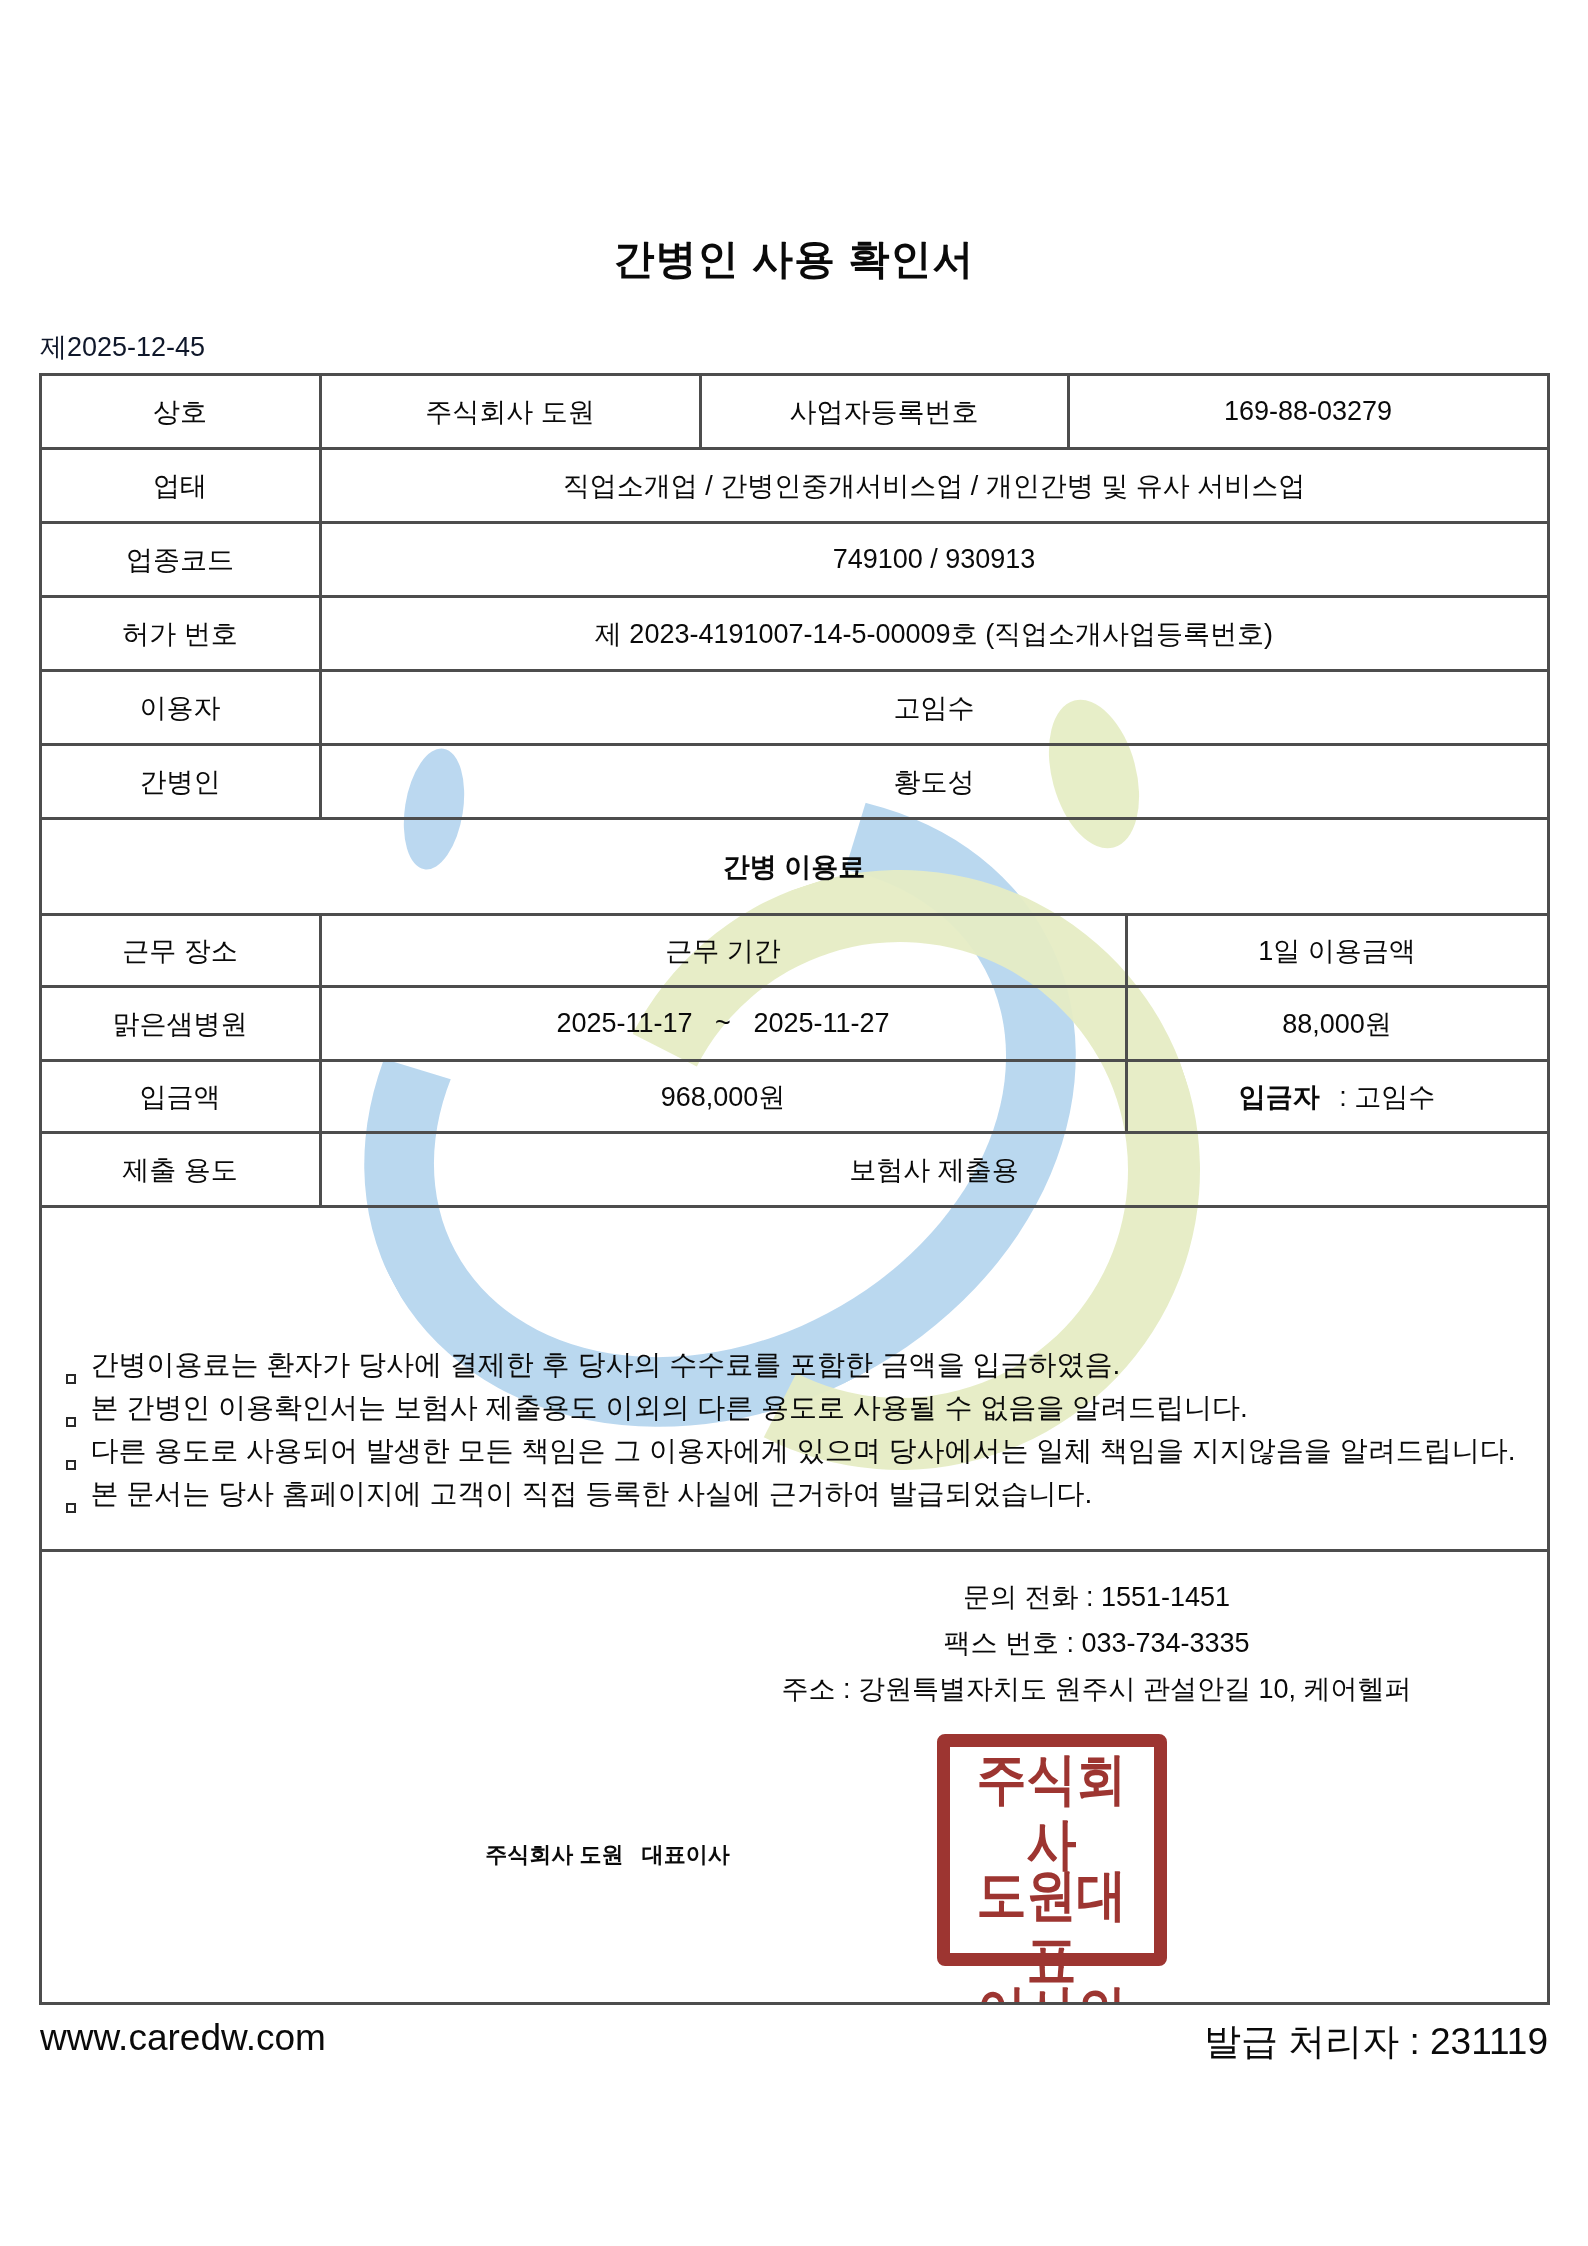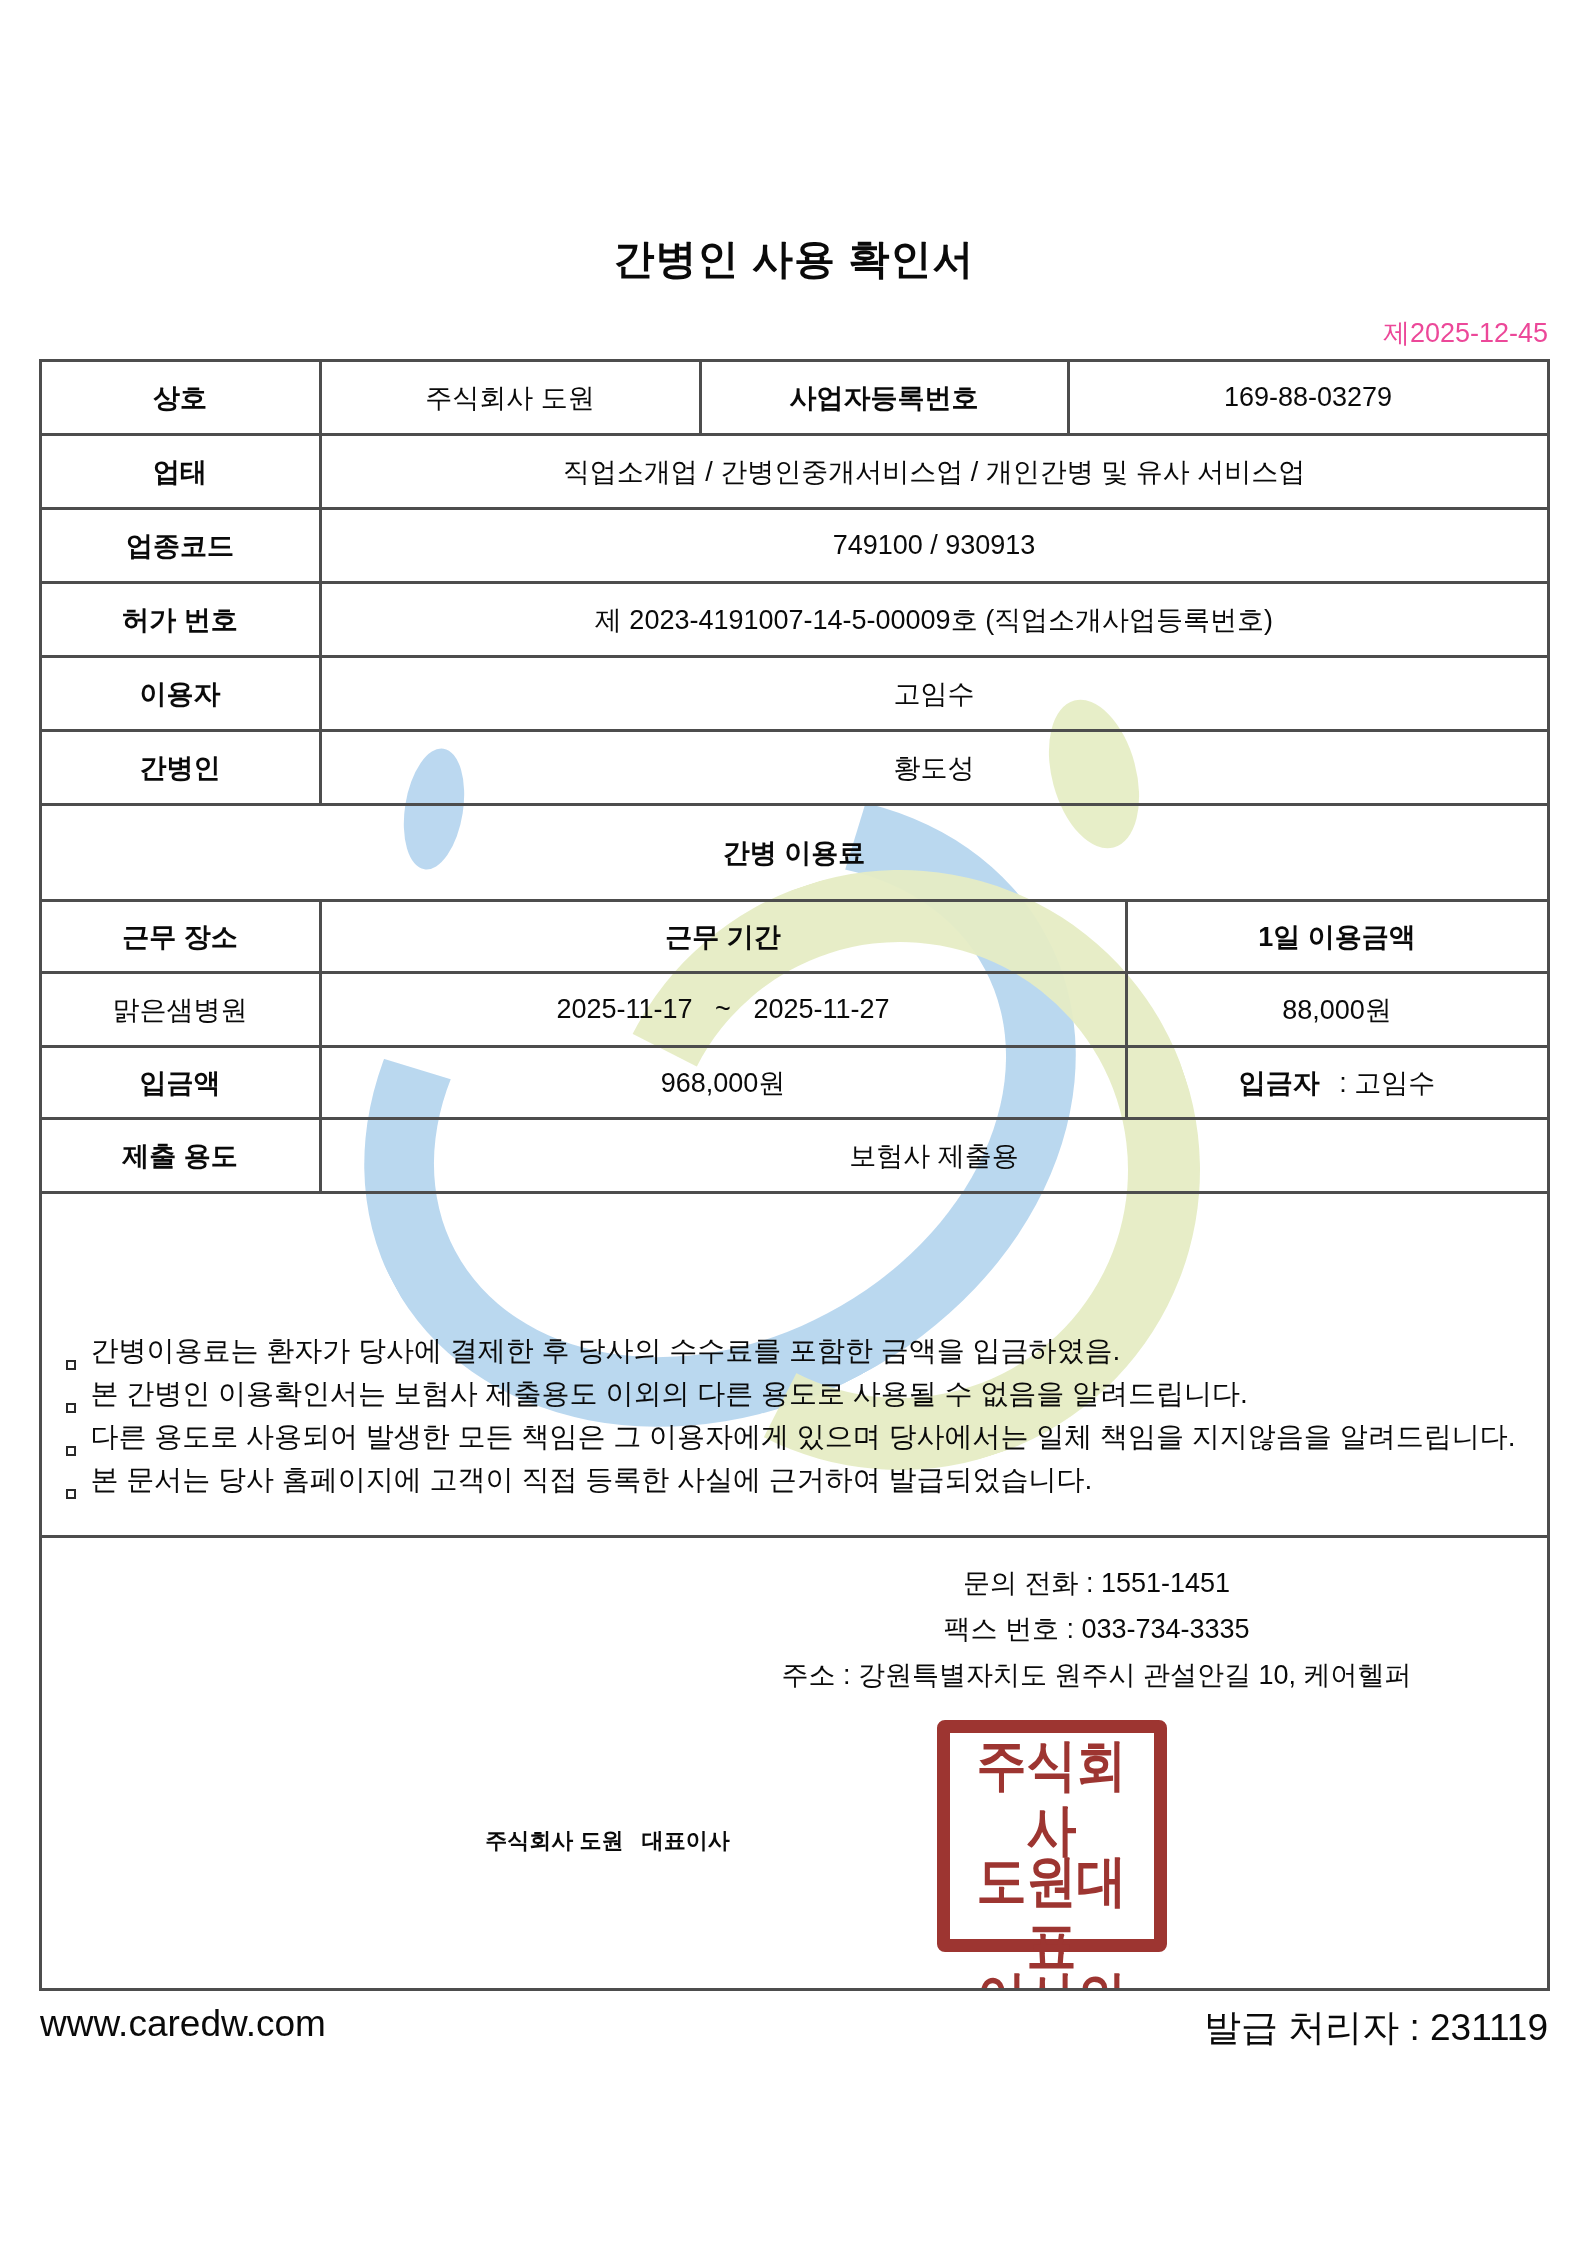--- a/index.html
+++ b/index.html
@@ -36,37 +36,37 @@
 
   .content { position: absolute; inset: 0; z-index: 1; }
 
   
   .doc-title {
     margin-top: 232px;
     text-align: center;
     font-size: 41px; font-weight: bold; letter-spacing: 1px; color: #0a0a0a;
   }
   .doc-number {
-    width: 1508px; margin: 28px auto 8px auto;
-    text-align: right; font-size: 27px; color: #ec4899;
+    width: 1508px; margin: 42px auto 8px auto;
+    text-align: left; font-size: 27px; color: #0f172a;
   }
 
   
   table.main {
     width: 1508px; margin: 0 auto;
     border-collapse: collapse; table-layout: fixed;
   }
   table.main td {
     border: 3px solid #4d4d4d;
     text-align: center; vertical-align: middle;
     font-size: 27px; color: #0a0a0a;
     background: transparent;
     overflow: hidden;
   }
-  td.lbl { font-weight: bold; }
+  td.lbl { font-weight: normal; }
   td.section-title { font-size: 36px; font-weight: bold; }
   td.pre { white-space: pre; }
   .dep-label { font-weight: bold; font-family: Liberation Mono, monospace; }
   .dep-value { font-weight: normal; margin-left: 12px; }
 
   
   td.notes-cell { vertical-align: top; text-align: left; padding: 96px 20px 0 24px; }
   .note-line { display: flex; align-items: flex-end; height: 43px; font-size: 28px; color: #0a0a0a; }
   .note-bullet {
     flex: 0 0 auto; width: 10px; height: 10px;

